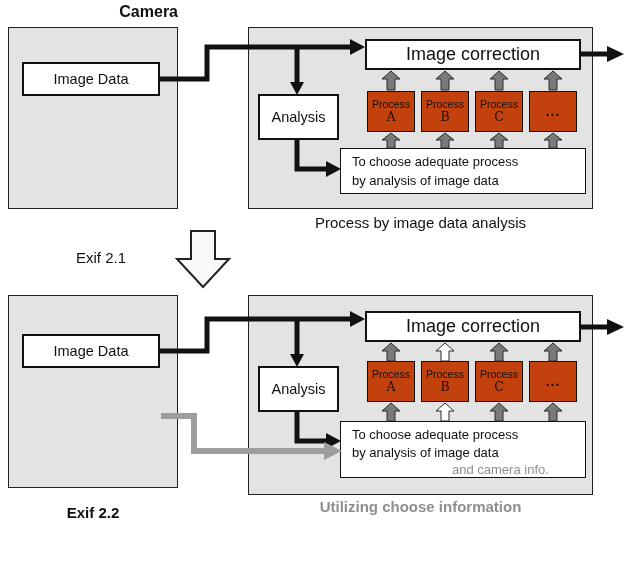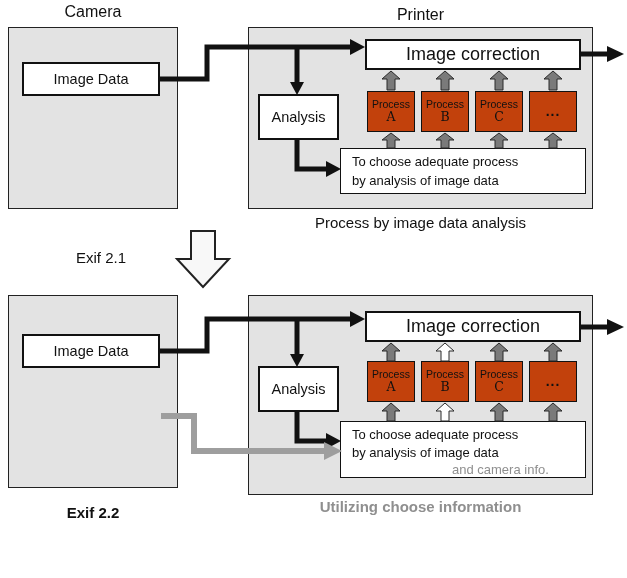--- a/index.html
+++ b/index.html
@@ -1,21 +1,21 @@
 <!DOCTYPE html>
 <html><head>
 <meta charset="utf-8">
 <style>
   * { box-sizing: border-box; }
   body { margin: 0; background: #ffffff; font-family: "Liberation Sans", "DejaVu Sans", sans-serif; color: #111; }
   .canvas { position: relative; width: 627px; height: 578px; background: #fff; overflow: hidden; }
   .abs { position: absolute; }
   .panel { background: #e3e3e3; border: 1.5px solid #222; }
   .wbox { background: #fff; border: 2px solid #111; display: flex; align-items: center; justify-content: center; }
-  .section-title { font-weight: 400; font-size: 16px; text-align: center; }
+  .section-title { font-weight: 700; font-size: 16px; text-align: right; }
   .box-label { font-size: 14.5px; }
   .ic-label { font-size: 18px; }
   .proc { background: #c2410c; border: 1.5px solid #111; display: flex; flex-direction: column; align-items: center; justify-content: center; line-height: 1.15; }
   .proc .p1 { font-size: 10.5px; }
   .proc .p2 { font-family: "DejaVu Serif", serif; font-size: 12.5px; }
   .ellipsis { font-weight: 700; font-size: 14px; letter-spacing: 1px; }
   .choose { background: #fff; border: 1.5px solid #111; font-size: 13px; line-height: 1.45; padding: 4px 0 8px 11px; }
   .caption15 { font-size: 15px; text-align: center; }
   .muted { color: #8f8f8f; }
   .bold { font-weight: 700; }
@@ -23,21 +23,20 @@
   .camera-info { background: #8f8f8f; border: 1px solid #6b6b6b; color: #fff; font-weight: 700; font-size: 14px; display: flex; align-items: center; justify-content: center; }
   .fig-caption { font-size: 13.5px; text-align: center; }
   svg.overlay { position: absolute; left: 0; top: 0; pointer-events: none; }
 </style>
 </head>
 <body>
 
 <div class="canvas">
 
   <div class="abs section-title" style="left:8px; top:3px; width:170px;">Camera</div>
-  <div class="abs section-title" style="left:248px; top:6px; width:345px;">Printer</div>
 
   <div class="abs panel" style="left:8px; top:27px; width:170px; height:182px;"></div>
   <div class="abs wbox box-label" style="left:22px; top:62px; width:138px; height:34px;">Image Data</div>
   <div class="abs caption15" style="left:16px; top:213px; width:170px;margin-top:36px;">Exif 2.1</div>
 
   <div class="abs panel" style="left:248px; top:27px; width:345px; height:182px;"></div>
   <div class="abs wbox ic-label" style="left:365px; top:39px; width:216px; height:31px;">Image correction</div>
   <div class="abs wbox box-label" style="left:258px; top:94px; width:81px; height:46px;">Analysis</div>
 
   <div class="abs proc" style="left:367px; top:91px; width:48px; height:41px;">

